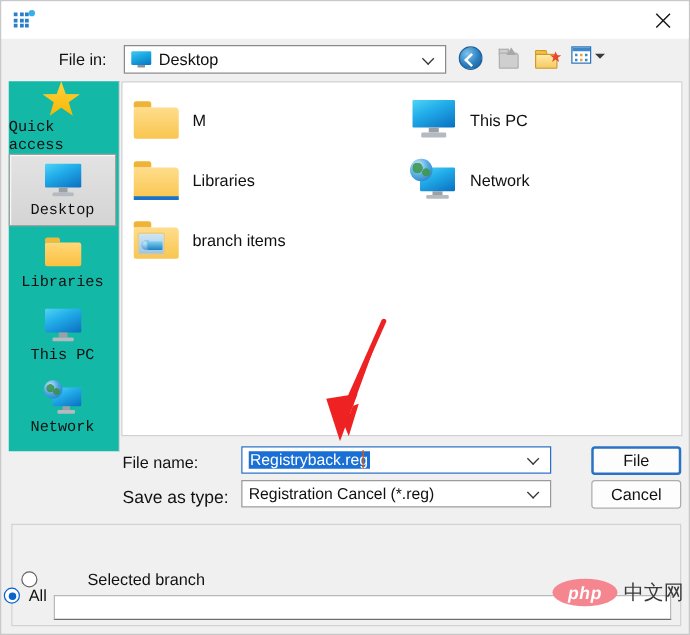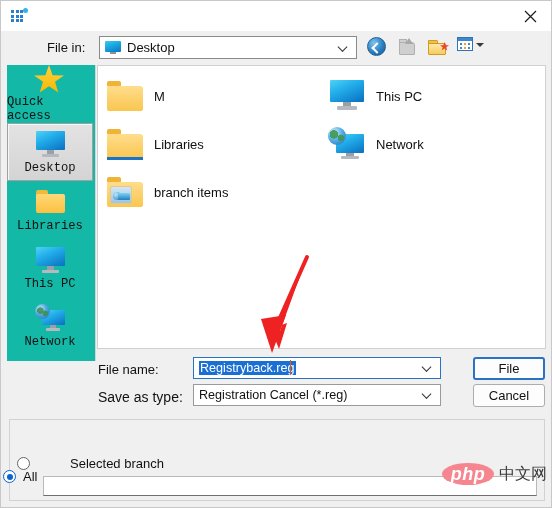--- a/index.html
+++ b/index.html
@@ -581,21 +581,21 @@
     align-items: center;
     gap: 5px;
   }
   .wm-php {
     width: 52px; height: 22px;
     border-radius: 50%;
     background: #f5868f;
     color: #ffffff;
     font-style: italic;
     font-weight: bold;
-    font-size: 18px;
+    font-size: 14px;
     display: flex;
     align-items: center;
     justify-content: center;
     letter-spacing: 0.5px;
   }
   .wm-cn {
     font-size: 16px;
     color: #3a3a3a;
   }
 </style>

